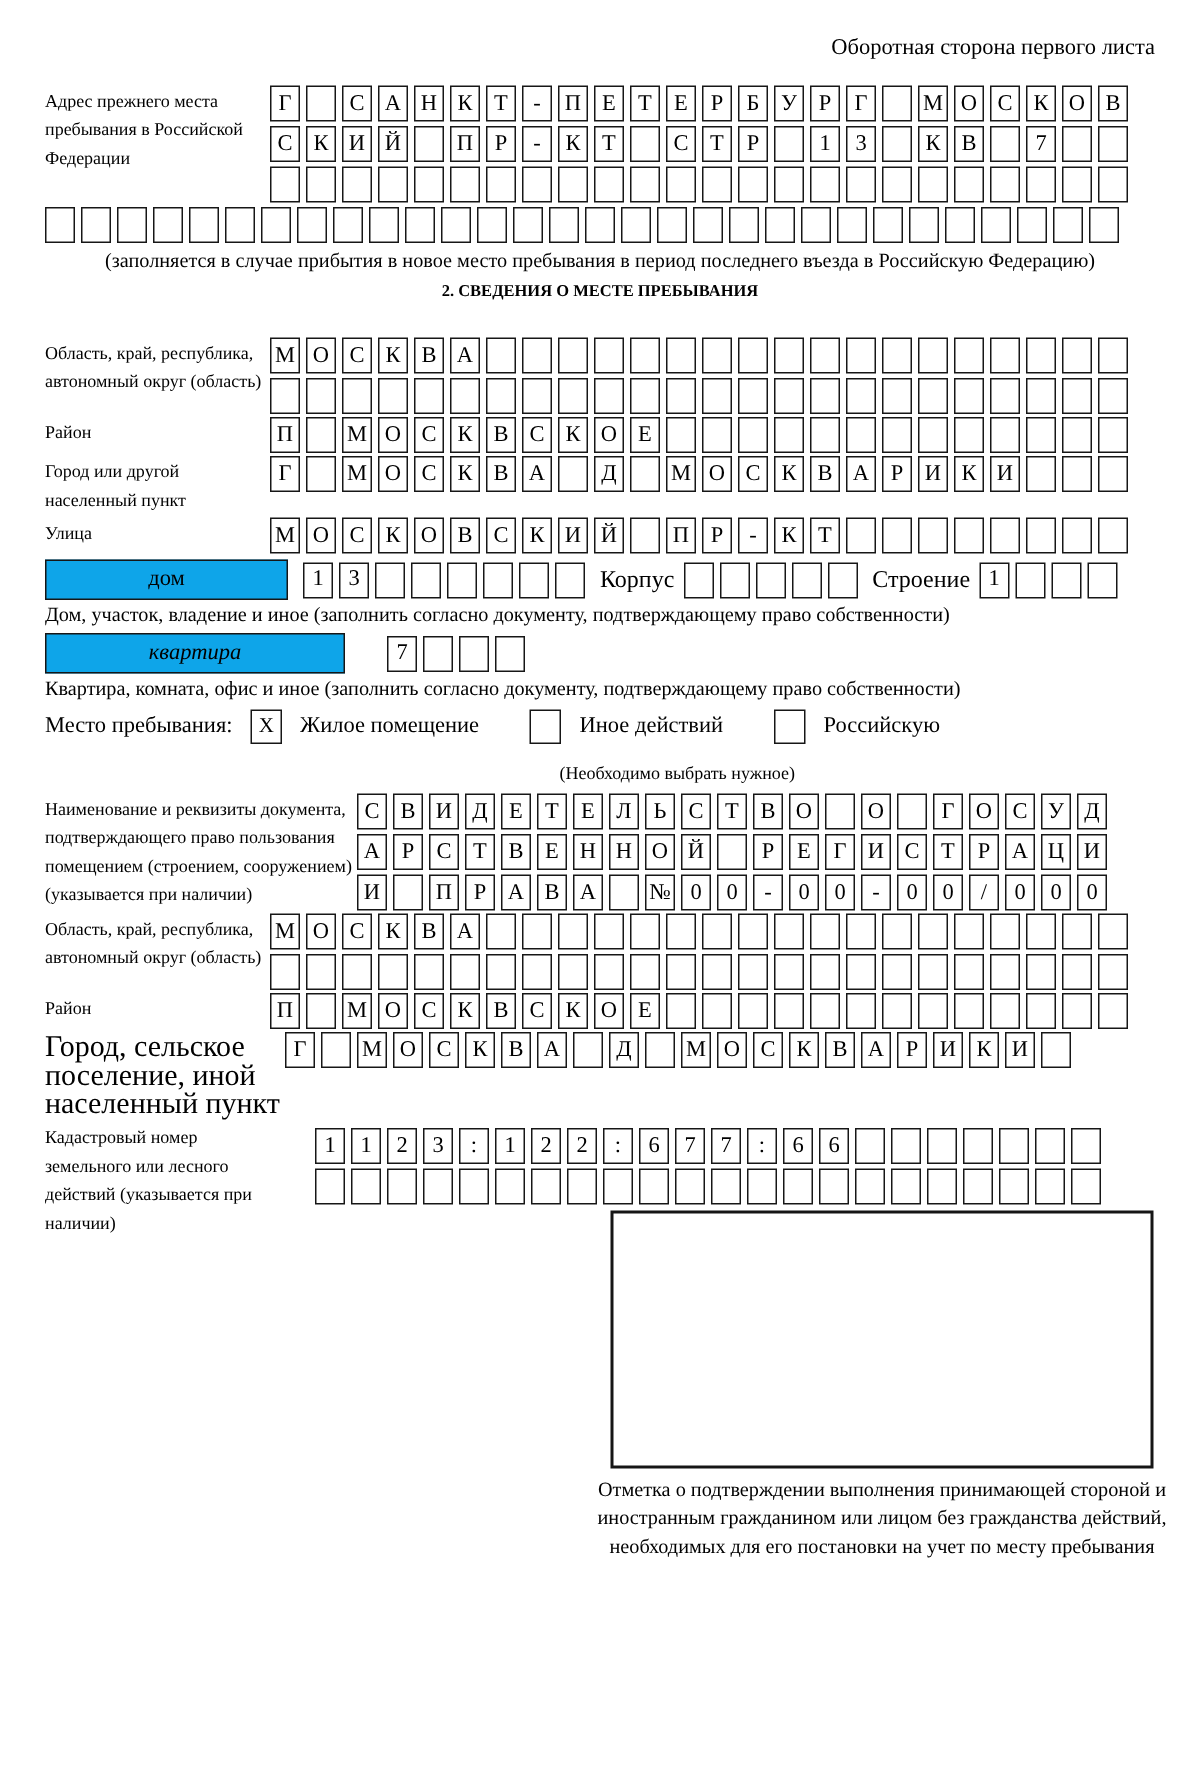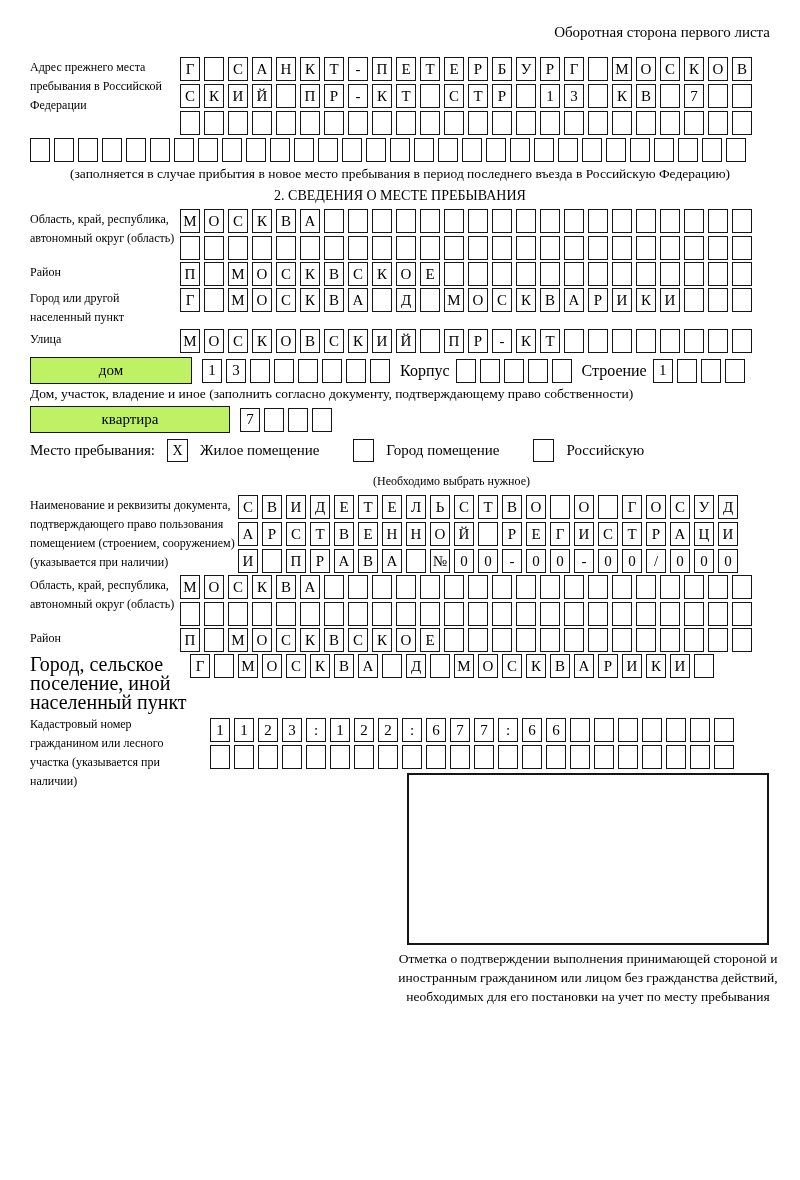--- a/index.html
+++ b/index.html
@@ -10,28 +10,28 @@
   .flabel{flex:0 0 150px;width:150px;font-size:12px;line-height:19px;padding-top:1px;}
   .flabel.wide{flex-basis:208px;width:208px;}
   .flabel.med{flex-basis:160px;width:160px;font-size:20px;}
   .rows{display:flex;flex-direction:column;gap:3px;}
   .cells{display:flex;gap:4px;}
   .cell{flex:0 0 auto;width:20px;height:24px;border:1.6px solid #161616;box-sizing:border-box;
         display:flex;align-items:center;justify-content:center;font-size:15px;background:#fff;}
   .fullrow{margin-top:3px;}
   .note{font-size:13.5px;text-align:center;margin:4px 0 5px;}
   .note.left-note{text-align:left;margin:2px 0 4px;}
-  .sec-title{text-align:center;font-weight:normal;font-size:14px;margin:6px 0 5px;}
+  .sec-title{text-align:center;font-weight:bold;font-size:11px;margin:6px 0 25px;}
   .sub-title{text-align:center;font-weight:bold;font-size:15.5px;margin:8px 0 4px;}
   .sub-note{font-size:13.5px;text-align:center;line-height:19px;margin-bottom:6px;}
   .house-row{display:flex;align-items:center;margin:4px 0 2px;}
-  .wide-box{border:1.6px solid #161616;height:27px;box-sizing:border-box;background:#bef264;
+  .wide-box{border:1.6px solid #161616;height:27px;box-sizing:border-box;background:#0ea5e9;
             display:flex;align-items:center;justify-content:center;font-size:15px;}
   .house-box{width:162px;margin-right:10px;}
-  .apt-box{width:200px;margin-right:10px;}
+  .apt-box{width:200px;margin-right:28px;font-style:italic;}
   .inline-label{font-size:16px;margin:0 6px 0 10px;white-space:nowrap;}
   .check-row{display:flex;align-items:center;font-size:15px;margin:6px 0 0;}
   .checkbox{flex:0 0 auto;width:21px;height:23px;border:1.6px solid #161616;box-sizing:border-box;
             display:flex;align-items:center;justify-content:center;font-size:14px;margin:0 12px;}
   .opt-label{margin-right:22px;white-space:nowrap;}
   .choose-note{font-size:12px;text-align:right;width:500px;margin:12px 0 6px;}
   .cad-rows{margin-left:30px;margin-top:4px;}
   .stamp-wrap{margin-left:352px;width:412px;margin-top:-20px;display:flex;flex-direction:column;align-items:center;}
   .stamp-box{width:362px;height:172px;border:2px solid #161616;box-sizing:border-box;background:#fff;}
   .stamp-note{font-size:13.5px;text-align:center;line-height:19px;margin-top:4px;width:412px;}
@@ -342,27 +342,28 @@
 
   <div class="house-row">
     <div class="wide-box apt-box">квартира</div>
     <div class="cells">
         <span class="cell">7</span>
         <span class="cell"></span>
         <span class="cell"></span>
         <span class="cell"></span>
       </div>
   </div>
+  <div class="note left-note">Квартира, комната, офис и иное (заполнить согласно документу, подтверждающему право собственности)</div>
 
   <div class="check-row">
     <span>Место пребывания:</span>
     <span class="checkbox">X</span>
     <span class="opt-label">Жилое помещение</span>
     <span class="checkbox"></span>
-    <span class="opt-label">Город помещение</span>
+    <span class="opt-label">Иное действий</span>
     <span class="checkbox"></span>
     <span class="opt-label">Российскую</span>
   </div>
   <div class="choose-note">(Необходимо выбрать нужное)</div>
 
   <div class="field">
     <div class="flabel wide">Наименование и реквизиты документа, подтверждающего право пользования помещением (строением, сооружением) (указывается при наличии)</div>
     <div class="rows">
       <div class="cells">
           <span class="cell">С</span>
@@ -547,21 +548,21 @@
         <span class="cell">А</span>
         <span class="cell">Р</span>
         <span class="cell">И</span>
         <span class="cell">К</span>
         <span class="cell">И</span>
         <span class="cell"></span>
       </div>
   </div>
 
   <div class="field">
-    <div class="flabel">Кадастровый номер гражданином или лесного участка (указывается при наличии)</div>
+    <div class="flabel">Кадастровый номер земельного или лесного действий (указывается при наличии)</div>
     <div class="rows cad-rows">
       <div class="cells">
           <span class="cell">1</span>
           <span class="cell">1</span>
           <span class="cell">2</span>
           <span class="cell">3</span>
           <span class="cell">:</span>
           <span class="cell">1</span>
           <span class="cell">2</span>
           <span class="cell">2</span>

